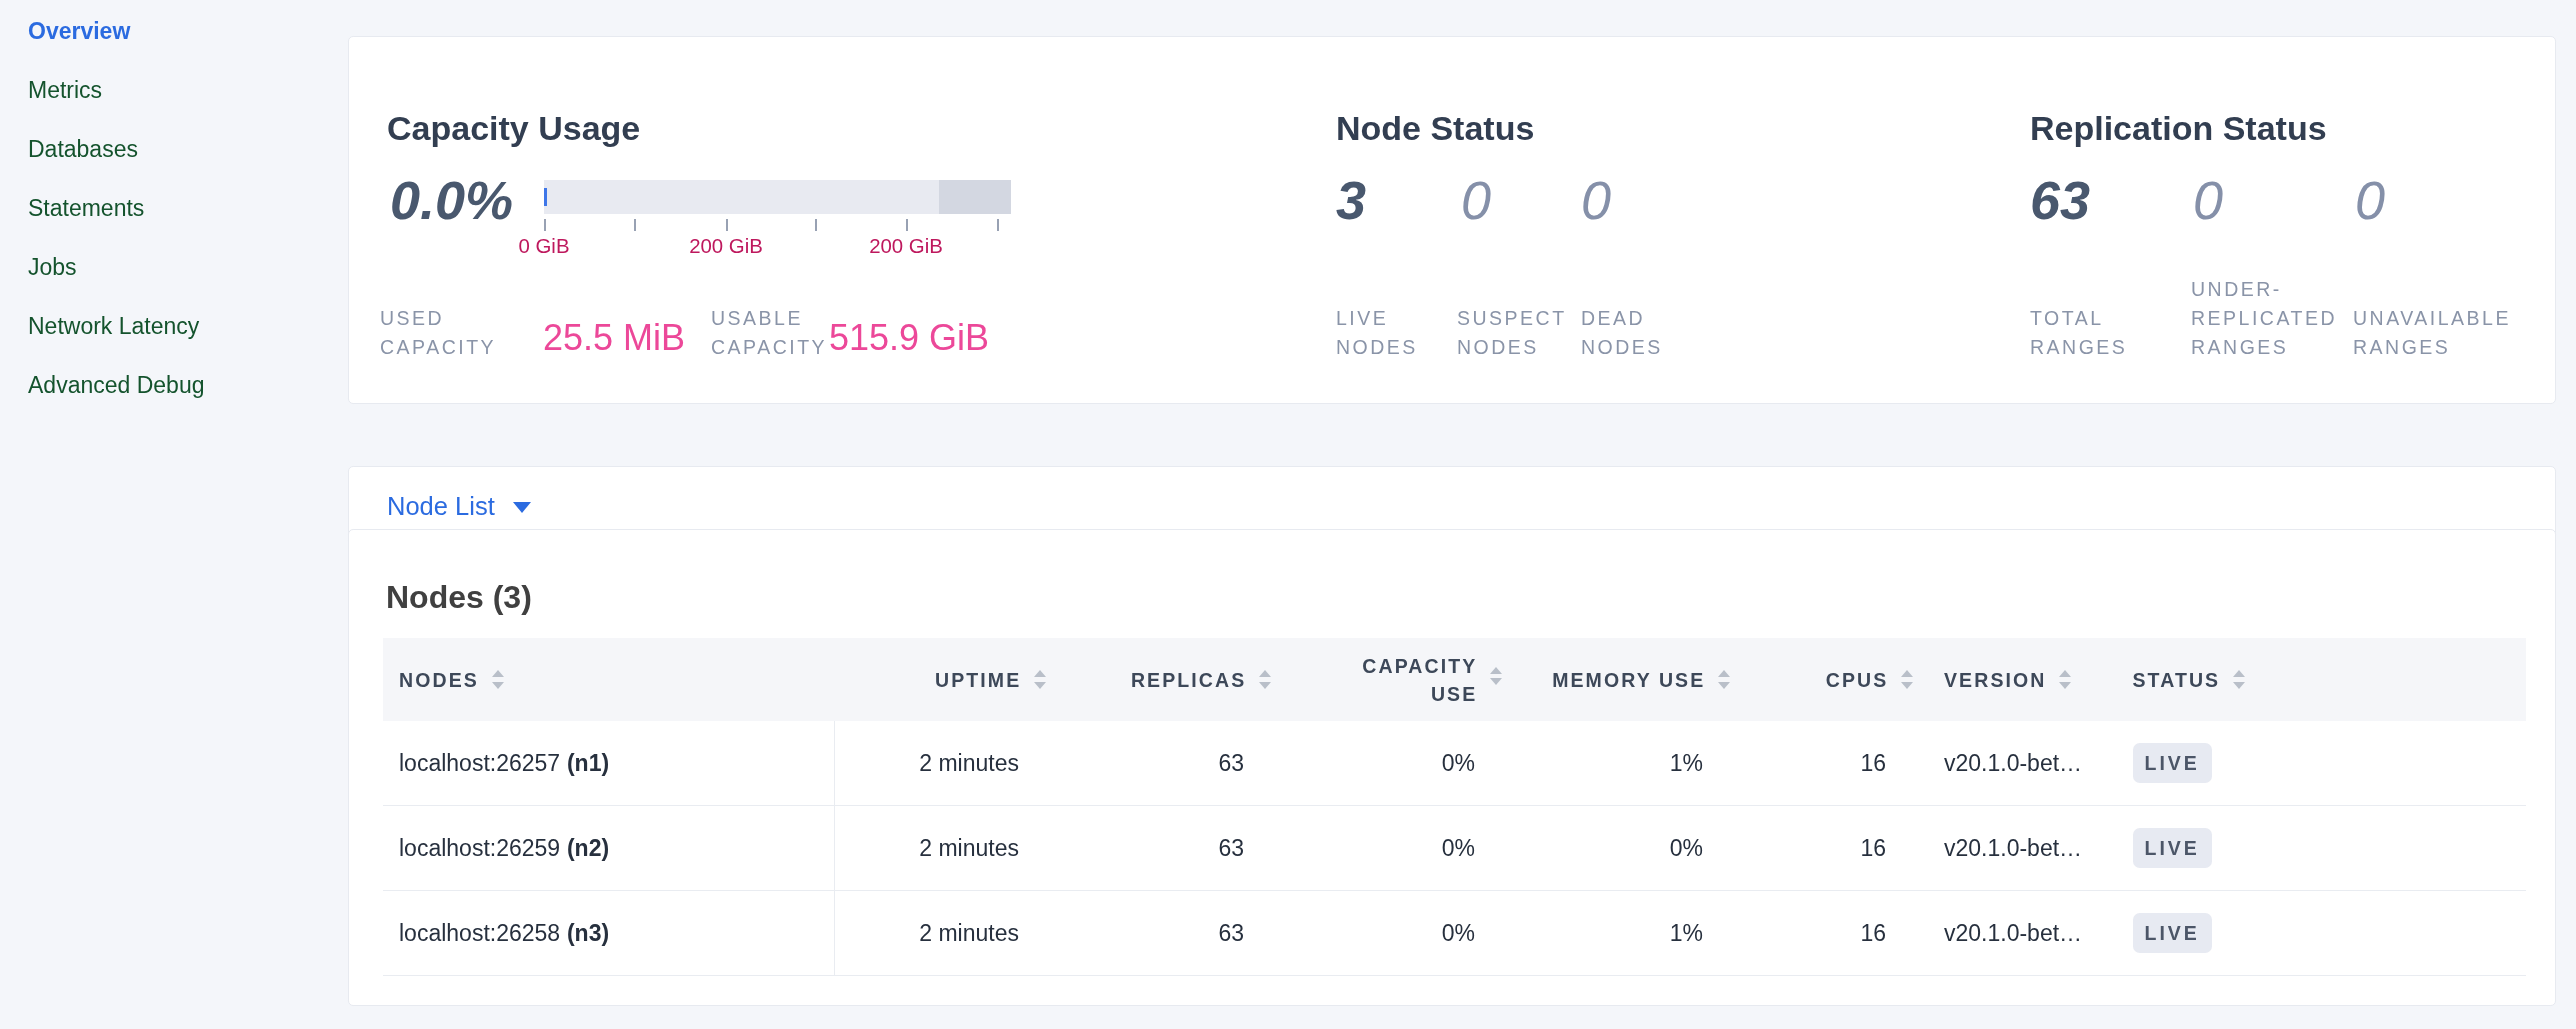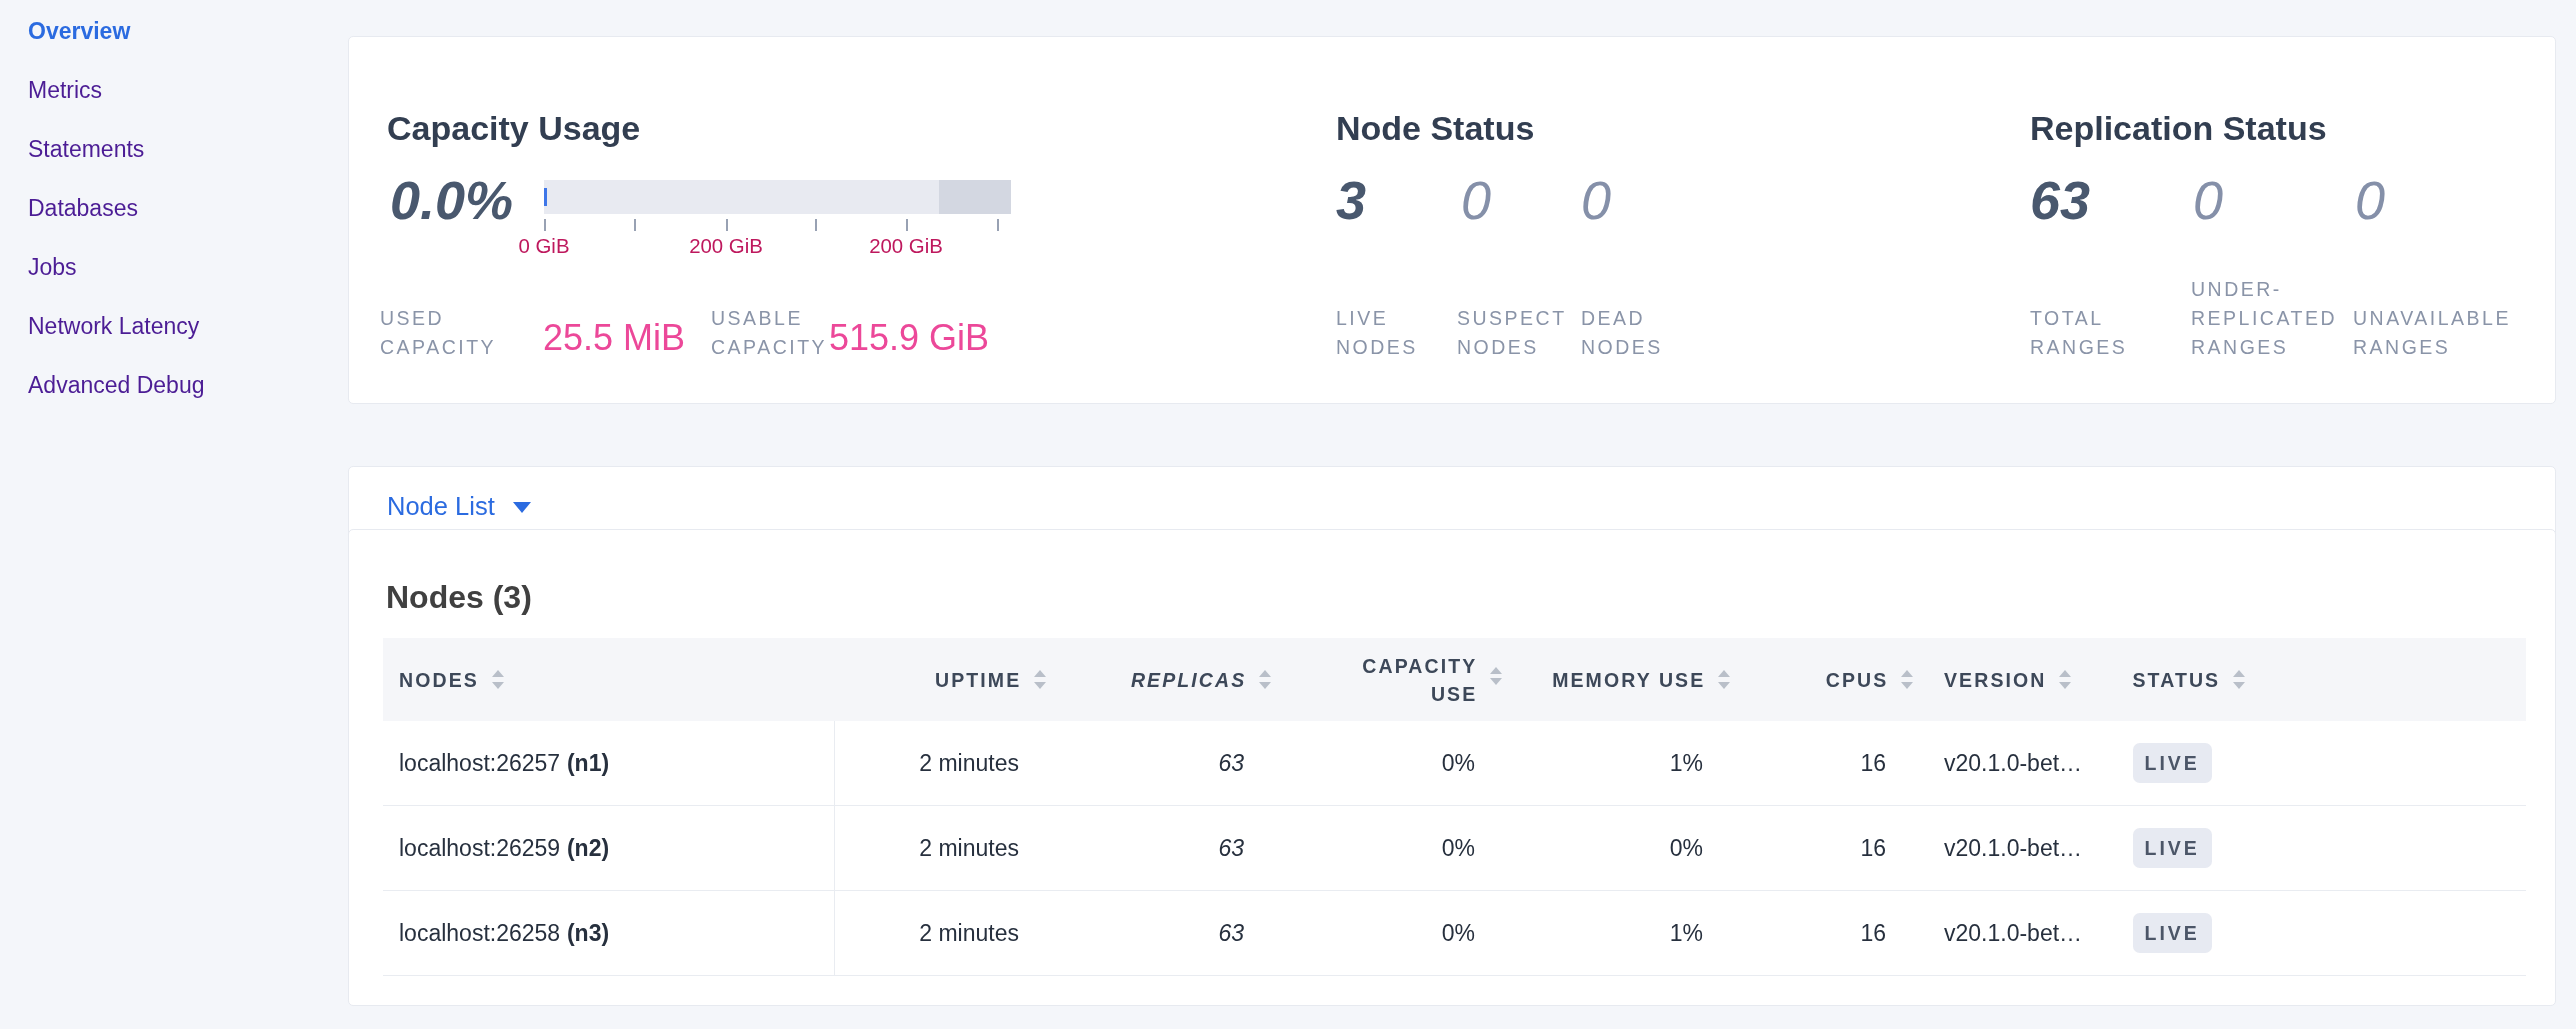--- a/index.html
+++ b/index.html
@@ -5,21 +5,21 @@
   html,body{margin:0;padding:0;}
   body{
     width:2576px;height:1030px;overflow:hidden;position:relative;
     background:#f4f6fa;
     font-family:"Liberation Sans","DejaVu Sans",sans-serif;
     color:#27303e;
   }
   
   .sidebar{position:absolute;left:0;top:1.7px;width:324px;}
   .side-item{height:59px;display:flex;align-items:center;padding-left:28px;
-    font-size:23px;color:#4c1d95;cursor:pointer;}
+    font-size:23px;color:#14532d;cursor:pointer;}
   .side-item.active{color:#2b6be0;font-weight:700;}
   
   .card{position:absolute;background:#ffffff;border:1.7px solid #e7eaf0;border-radius:5.1px;box-sizing:border-box;}
   #summary-card{left:348px;top:36px;width:2208px;height:368px;}
   #selector-card{left:348px;top:466px;width:2208px;height:80px;display:flex;align-items:center;padding-left:38px;cursor:pointer;}
   #table-card{left:348px;top:529px;width:2208px;height:477px;}
   
   .sec-title{position:absolute;top:44px;font-size:34px;font-weight:700;color:#323e51;white-space:nowrap;}
   .big-num{position:absolute;top:134px;font-size:54px;line-height:58px;font-weight:700;color:#49586e;white-space:nowrap;font-style:italic;}
   .big-num.dim{color:#8590a9;font-weight:400;}
@@ -44,38 +44,38 @@
   .th{box-sizing:border-box;display:flex;align-items:center;}
   .th .lbl{white-space:pre-line;line-height:28px;}
   .th.r{justify-content:flex-end;text-align:right;}
   .sort{display:flex;flex-direction:column;gap:4.2px;margin-left:12.7px;cursor:pointer;flex:none;}
   .sort .up{width:0;height:0;border-left:6px solid transparent;border-right:6px solid transparent;border-bottom:7.6px solid #b9bfc9;}
   .sort .dn{width:0;height:0;border-left:6px solid transparent;border-right:6px solid transparent;border-top:7.6px solid #b9bfc9;}
   .trow{display:flex;height:84px;align-items:stretch;border-bottom:1.7px solid #e9ecf1;
     font-size:23px;color:#27303e;cursor:pointer;}
   .td{box-sizing:border-box;display:flex;align-items:center;}
   .td.r{justify-content:flex-end;padding-right:27px;}
-  .c1{width:452px;}.c2{width:211px;}.c3{width:225px;font-style:italic;}.c4{width:231px;}
+  .c1{width:452px;}.c2{width:211px;}.c3{width:225px;}.c4{width:231px;}
   .c5{width:228px;}.c6{width:183px;}.c7{width:211px;}.c8{width:401px;}
   .td.c1{padding-left:16px;border-right:1.7px solid #e9ecf1;}
   .th.c1{padding-left:16px;}
   .th.c7,.td.c7{padding-left:31px;}
   .th.c8,.td.c8{padding-left:8.5px;}
   .node-id{font-weight:700;margin-left:6.8px;}
   .badge{display:inline-block;background:#e7eaf2;color:#4c5668;font-weight:700;
     font-size:19.5px;letter-spacing:3px;padding:8.5px 12px;border-radius:6.8px;line-height:23px;}
 </style>
 </head>
 <body>
 
 <nav class="sidebar">
   <div class="side-item active">Overview</div>
   <div class="side-item">Metrics</div>
+  <div class="side-item">Databases</div>
   <div class="side-item">Statements</div>
-  <div class="side-item">Databases</div>
   <div class="side-item">Jobs</div>
   <div class="side-item">Network Latency</div>
   <div class="side-item">Advanced Debug</div>
 </nav>
 
 <section class="card" id="summary-card">
 
   <h2 class="sec-title" style="left:38px;">Capacity Usage</h2>
   <div class="big-num" style="left:41px;">0.0%</div>
 

